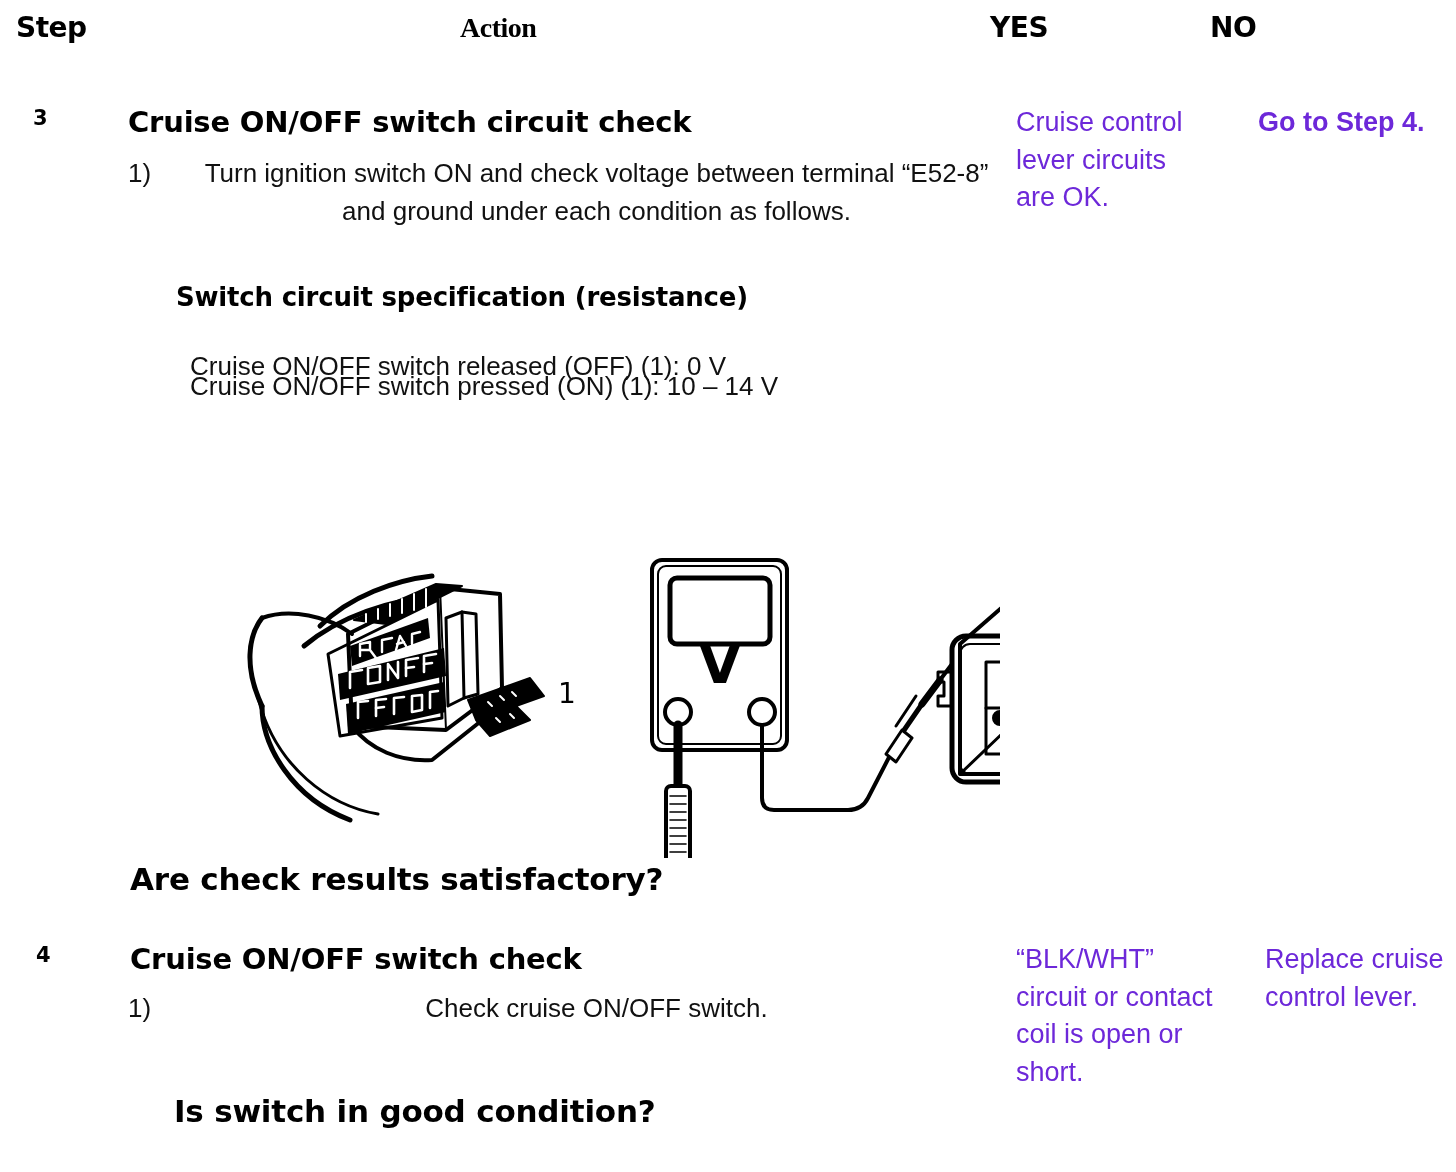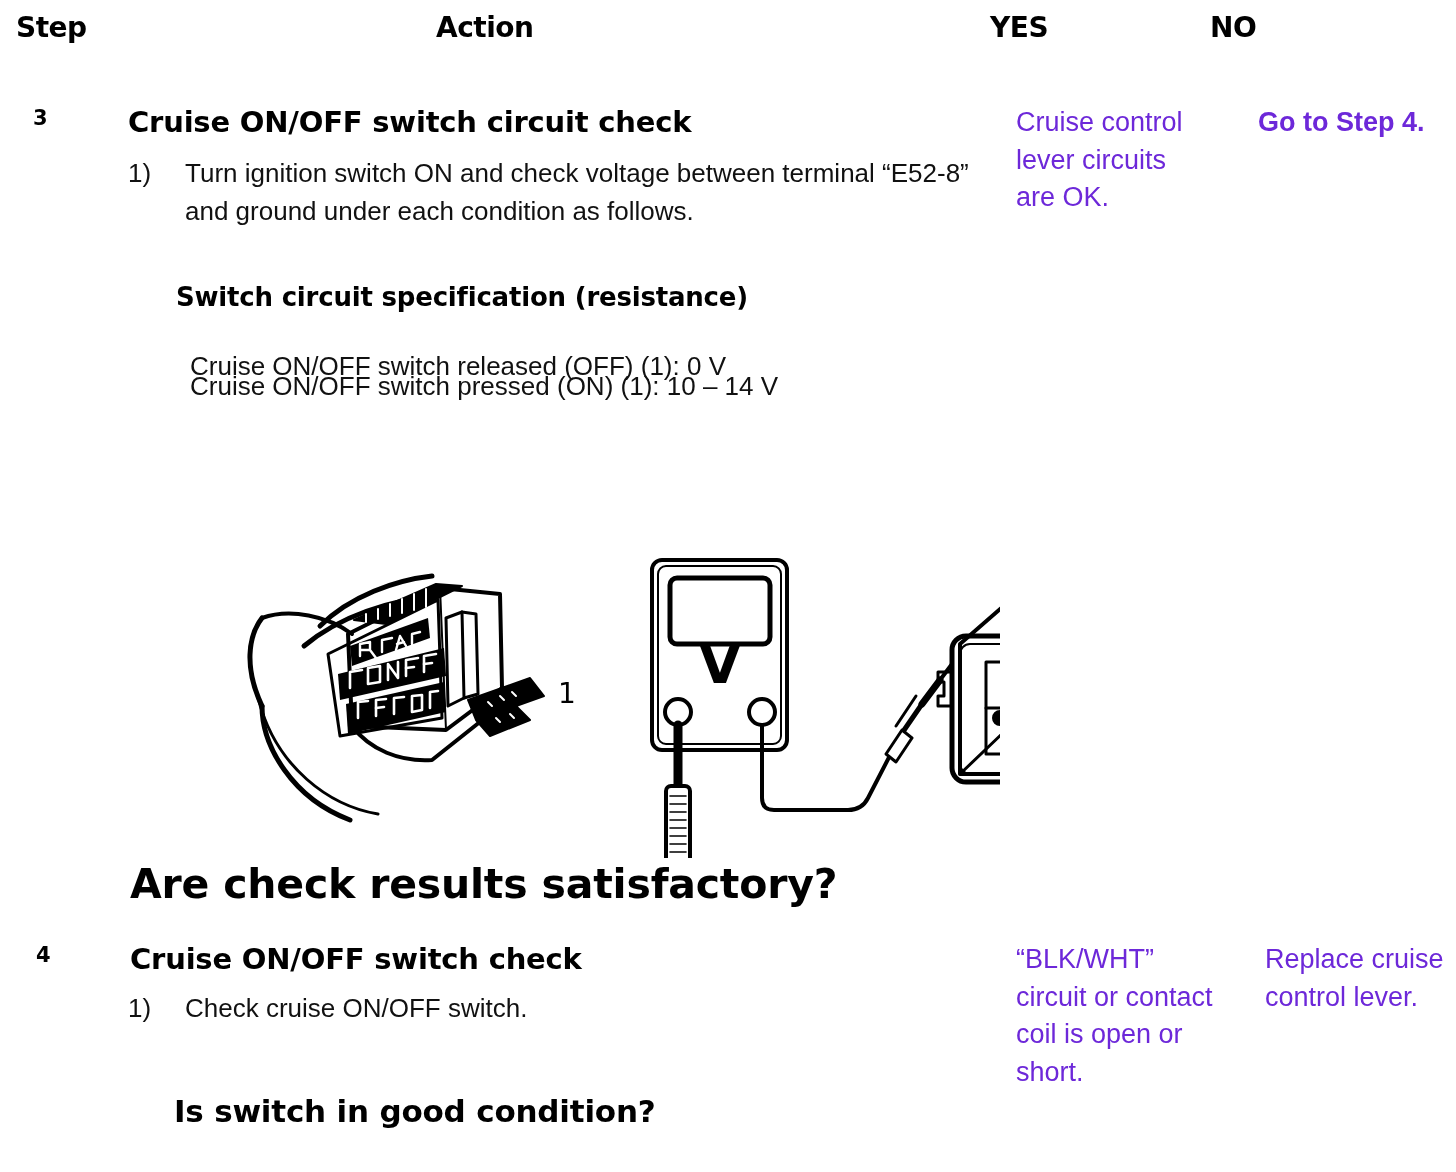--- a/index.html
+++ b/index.html
@@ -10,56 +10,56 @@
   }
   .abs{position:absolute;}
 
   
   .hdr{
     font-family:"DejaVu Sans","Liberation Sans",sans-serif;
     font-weight:bold;font-size:28px;letter-spacing:-0.5px;line-height:1;
     white-space:nowrap;
   }
   #hdr-step{left:16px;top:14px;}
-  #hdr-action{left:436px;top:14px;}
+  #hdr-action{left:460px;top:14px;font-family:Liberation Serif, serif;}
   #hdr-yes{left:990px;top:14px;}
   #hdr-no{left:1210px;top:14px;}
 
   
   .stepnum{
     font-family:"DejaVu Sans","Liberation Sans",sans-serif;
     font-weight:bold;font-size:21px;line-height:1;white-space:nowrap;
   }
   #stepnum-3{left:33px;top:108px;}
   #stepnum-4{left:36px;top:945px;}
 
   
   .bold-head{
     font-family:"DejaVu Sans","Liberation Sans",sans-serif;
     font-weight:bold;font-size:29px;line-height:1.12;white-space:nowrap;
     letter-spacing:-0.2px;
   }
   #act3-title{left:128px;top:106px;}
   #act3-spec-title{left:176px;top:283px;font-size:26px;}
-  #act3-question{left:130px;top:862px;font-size:41px;}
+  #act3-question{left:130px;top:862px;font-size:31px;}
   #act4-title{left:130px;top:943px;}
   #act4-question{left:130px;top:1094px;font-size:31px;margin-left:44px;}
 
   
   .body-txt{
     font-family:"Liberation Sans","DejaVu Sans",sans-serif;
     font-size:26px;line-height:1.46;color:#111;
   }
   
   .numitem{position:absolute;display:flex;}
   .numitem .marker{
     flex:0 0 auto;width:57px;
     font-family:"Liberation Sans","DejaVu Sans",sans-serif;font-size:26px;line-height:1.46;
   }
-  .numitem .txt{flex:1 1 auto;}
+  .numitem .txt{flex:1 1 auto;text-align:center;}
   #act3-item1{left:128px;top:155px;width:880px;}
   #act4-item1{left:128px;top:990px;width:880px;}
 
   .spec-line{position:absolute;left:190px;width:790px;}
   #act3-spec1{top:348px;}
   #act3-spec2{top:368px;}
 
   
   .cell{
     position:absolute;

